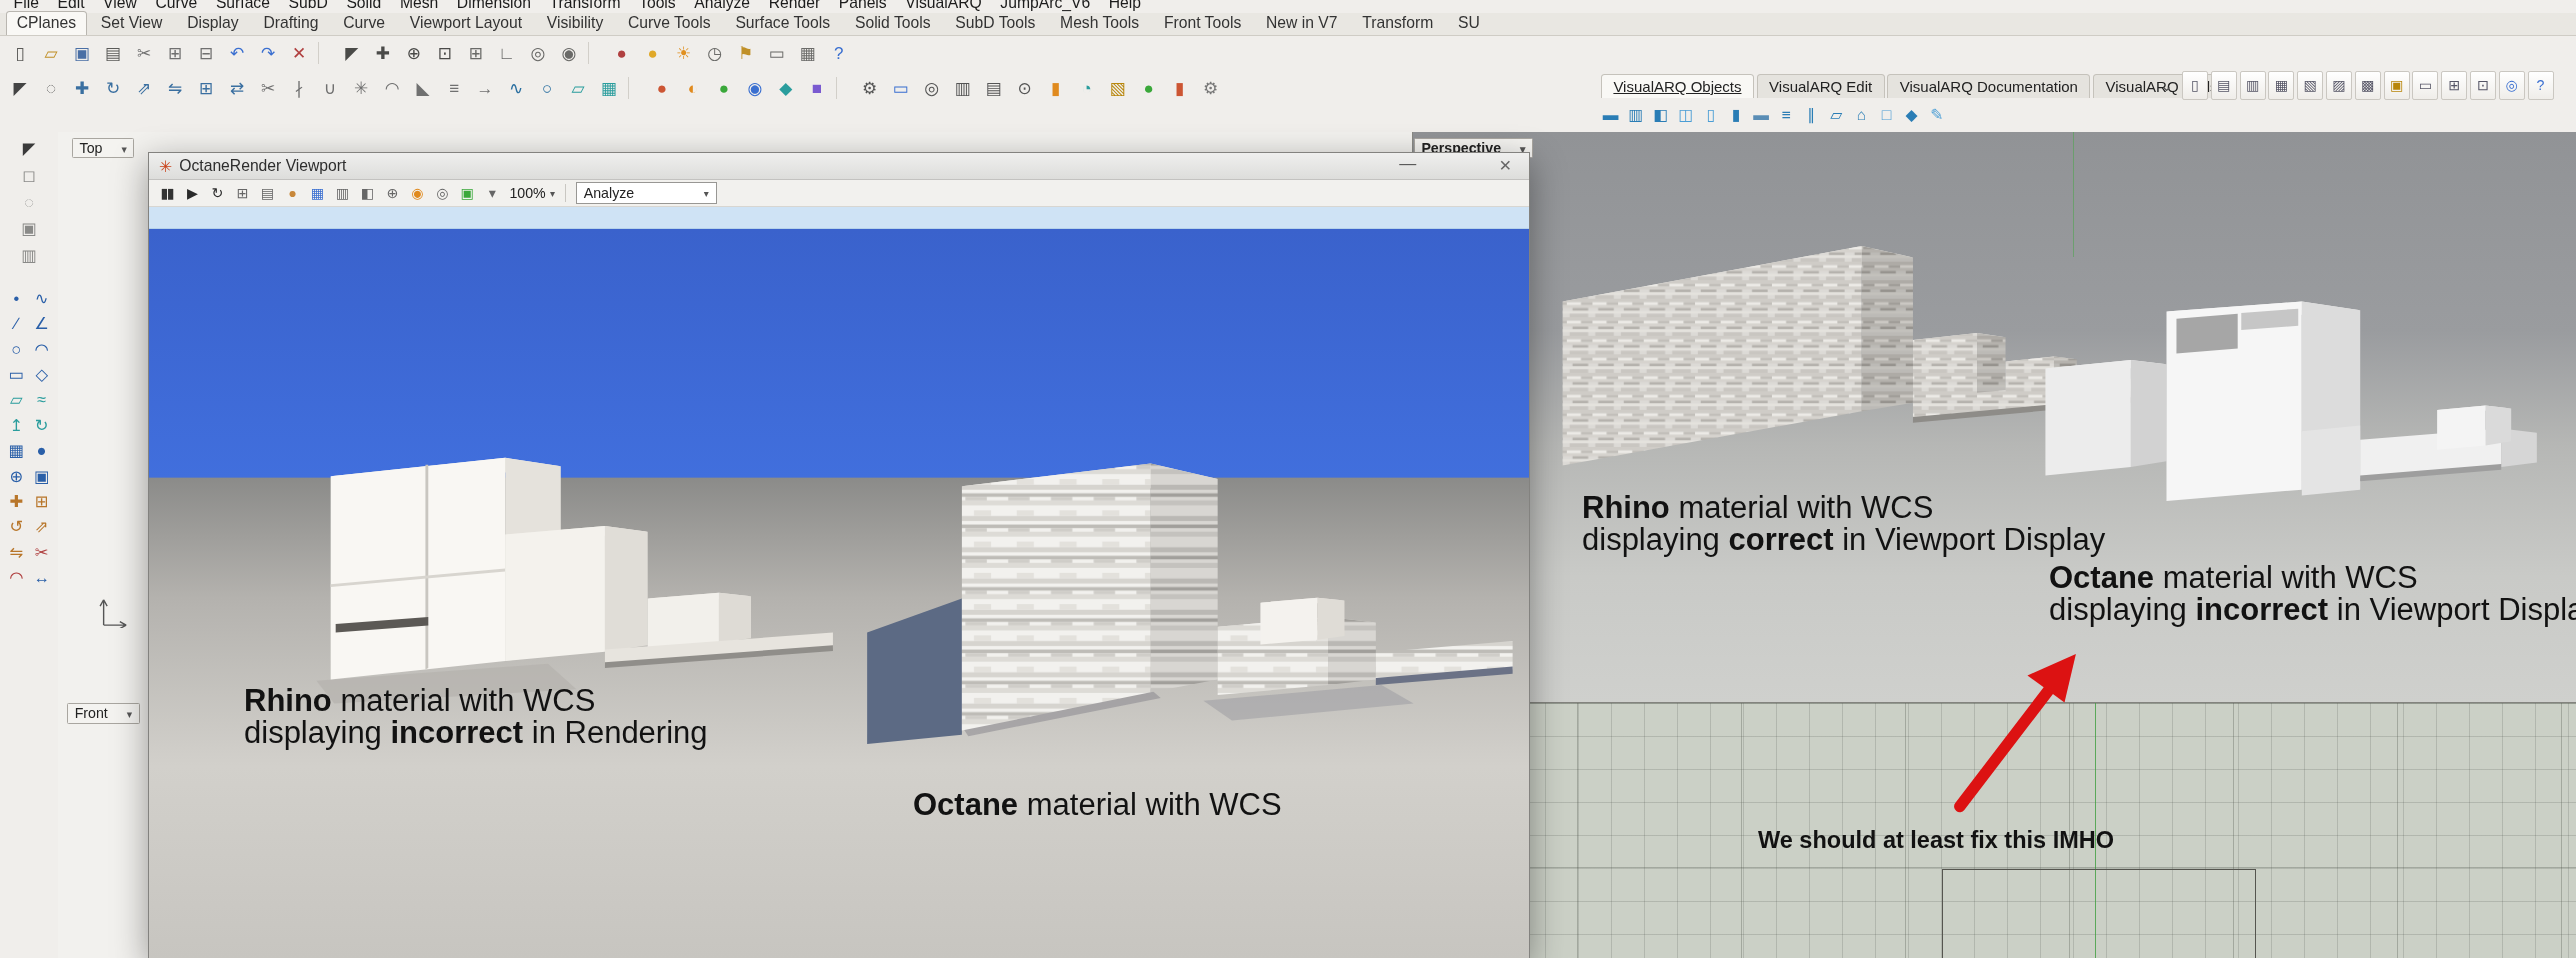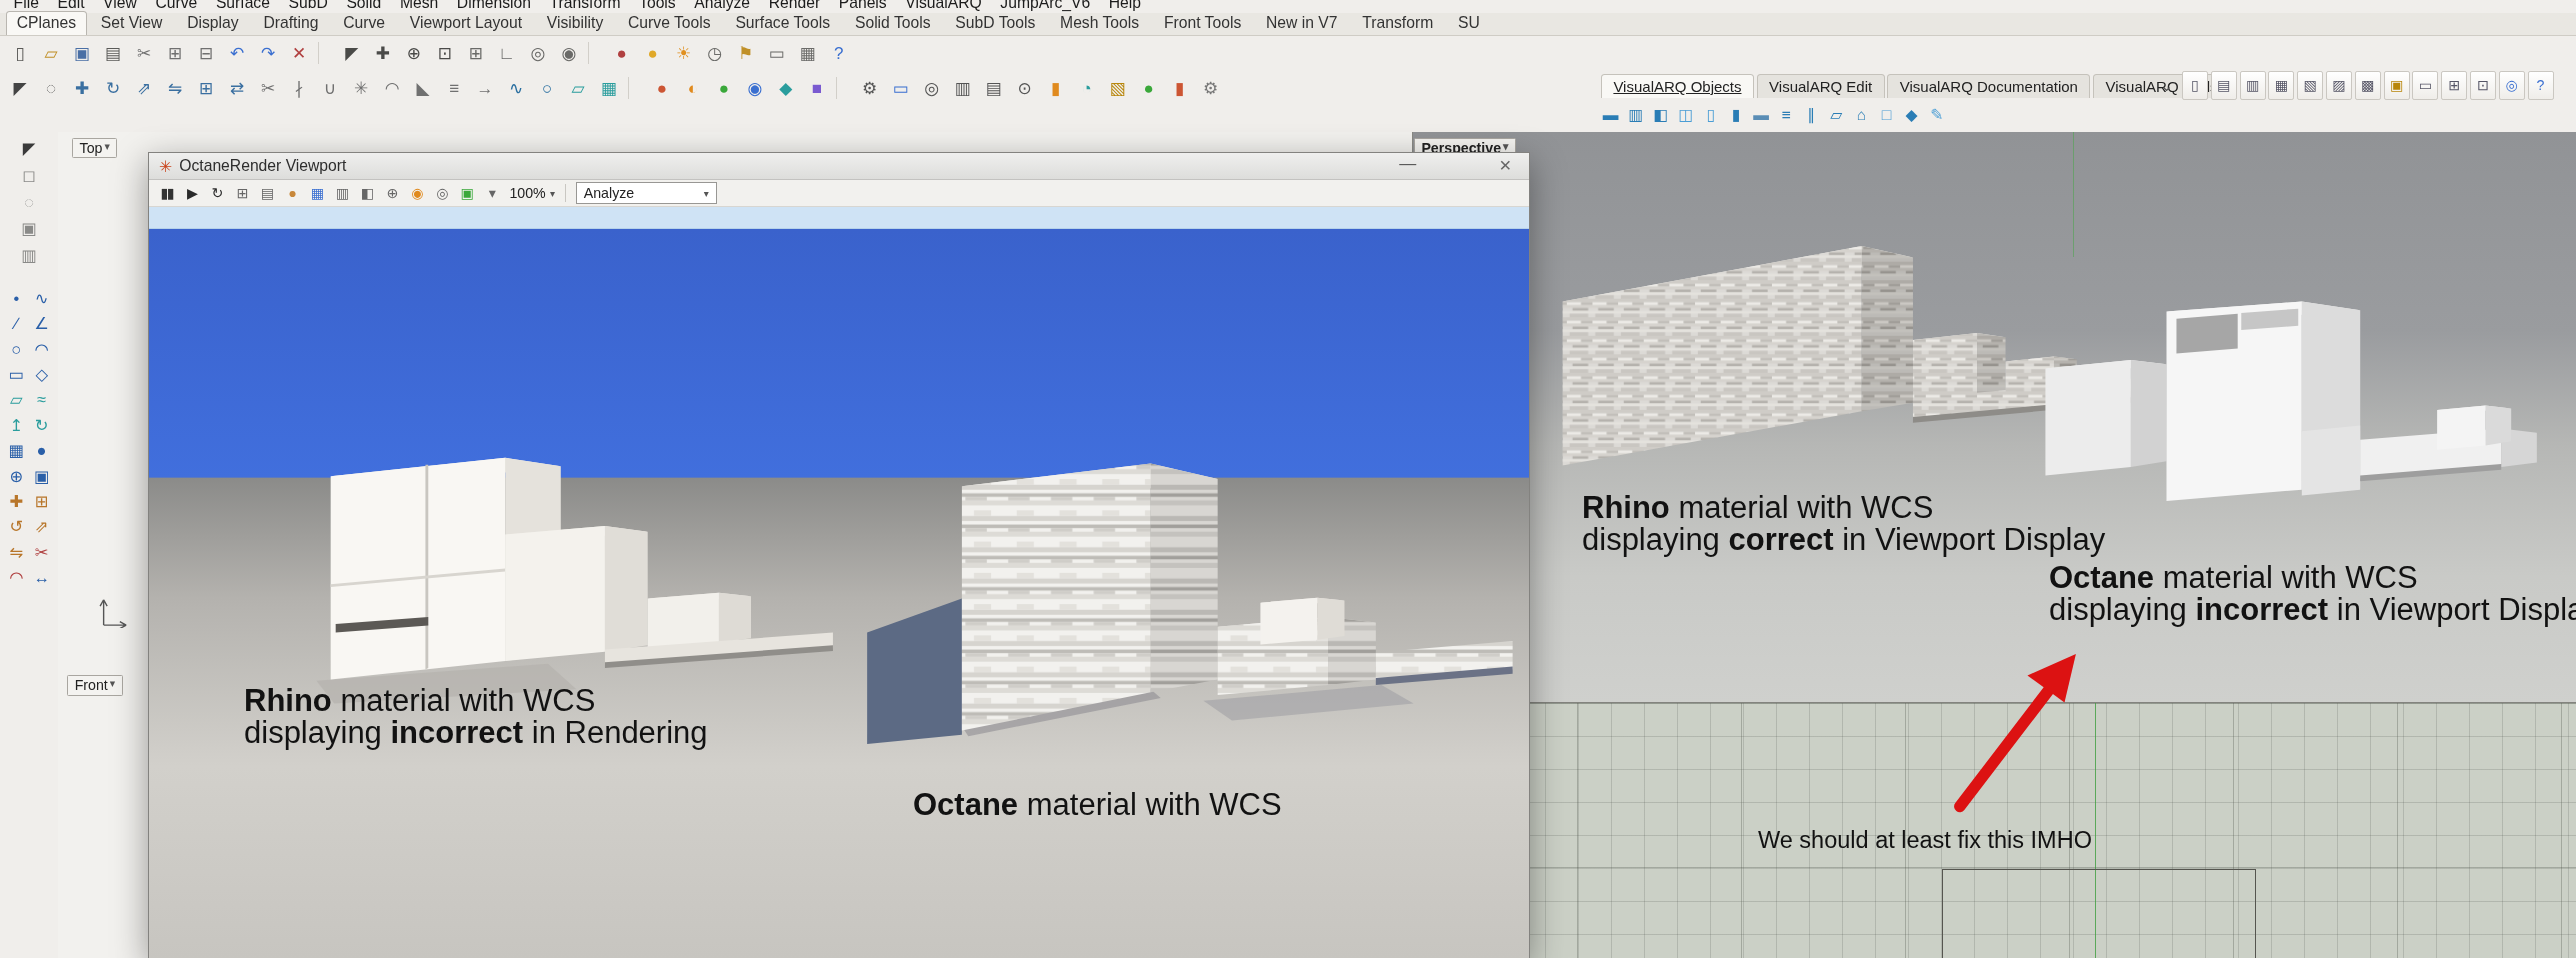--- a/index.html
+++ b/index.html
@@ -39,33 +39,33 @@
   .vp-green-line{position:absolute;left:660px;top:0;width:1.4px;height:125px;background:#4aa54a;opacity:.55;}
   .bottom-vp{position:absolute;left:1355px;top:570px;right:0;bottom:0;overflow:hidden;background-color:#cbd0c6;border-top:1.4px solid #83837e;
      background-image:
        linear-gradient(to right,rgba(90,95,85,.22) 0.7px,transparent 0.7px),
        linear-gradient(to bottom,rgba(90,95,85,.22) 0.7px,transparent 0.7px),
        linear-gradient(to right,rgba(60,65,55,.28) 0.7px,transparent 0.7px),
        linear-gradient(to bottom,rgba(60,65,55,.28) 0.7px,transparent 0.7px);
      background-size:33px 33px,33px 33px,164px 164px,164px 164px;}
   .grid-green-line{position:absolute;left:682px;top:0;bottom:0;width:1.4px;background:#3f9e3f;opacity:.8;}
   .outline-rect{position:absolute;left:529px;top:166px;width:312px;height:157px;border:1.4px solid #55554f;}
-  .vp-tag{position:absolute;display:inline-flex;align-items:flex-start;gap:2px;background:#f4f3f0;border:0.7px solid #a9a6a0;
+  .vp-tag{position:absolute;display:inline-flex;align-items:flex-end;gap:19px;background:#f4f3f0;border:0.7px solid #a9a6a0;
      padding:1.4px 6.4px;font-size:14.2px;color:#222;border-radius:1.4px;white-space:nowrap;}
   .vp-tag .caret{font-size:10.7px;color:#555;}
   .tag-top{left:14.2px;top:5.7px;}
   .tag-persp{left:1356px;top:5.7px;font-weight:bold;}
-  .tag-front{left:9.3px;top:543px;}
+  .tag-front{left:9.3px;top:571px;}
   .axis-icon{position:absolute;left:40px;top:462px;}
   
   .anno{position:absolute;font-size:31px;line-height:32px;color:#121212;white-space:nowrap;z-index:5;}
   .anno .b,.b{font-weight:bold;}
   .anno-vp-rhino{left:169px;top:360px;}
   .anno-vp-octane{left:636px;top:430px;}
-  .imho{left:345px;top:121px;font-size:23.5px;font-weight:normal;}
+  .imho{left:345px;top:121px;font-size:23.5px;font-weight:bold;}
   
   .octane{position:absolute;left:148px;top:152px;width:1380px;height:806px;z-index:30;display:flex;flex-direction:column;
      background:#f0efec;border:0.7px solid #83827f;box-shadow:0 8.5px 33px rgba(0,0,0,.38);}
   .oct-title{height:26px;background:linear-gradient(#efefee,#dddddb);border-bottom:0.7px solid #c3c2c0;display:flex;align-items:center;gap:7.1px;padding:0 10px;font-size:15.7px;color:#2d2d2d;position:relative;flex:0 0 auto;}
   .oct-logo{color:#c9431c;font-size:15.7px;}
   .oct-min{position:absolute;right:107px;top:1.4px;font-size:17px;color:#555;padding:0 5.7px;}
   .oct-close{position:absolute;right:11.4px;top:2.8px;font-size:15.7px;color:#666;padding:0 5.7px;}
   .oct-toolbar{height:26px;background:#f2f1ee;border-bottom:0.7px solid #d8d6d1;display:flex;align-items:center;gap:4.3px;padding:0 7.1px;font-size:14.2px;flex:0 0 auto;}
   .oct-icons{display:flex;align-items:center;gap:3.6px;}
   .oct-icon{width:21.4px;height:21.4px;display:flex;align-items:center;justify-content:center;font-size:14.2px;letter-spacing:-1.4px;}

